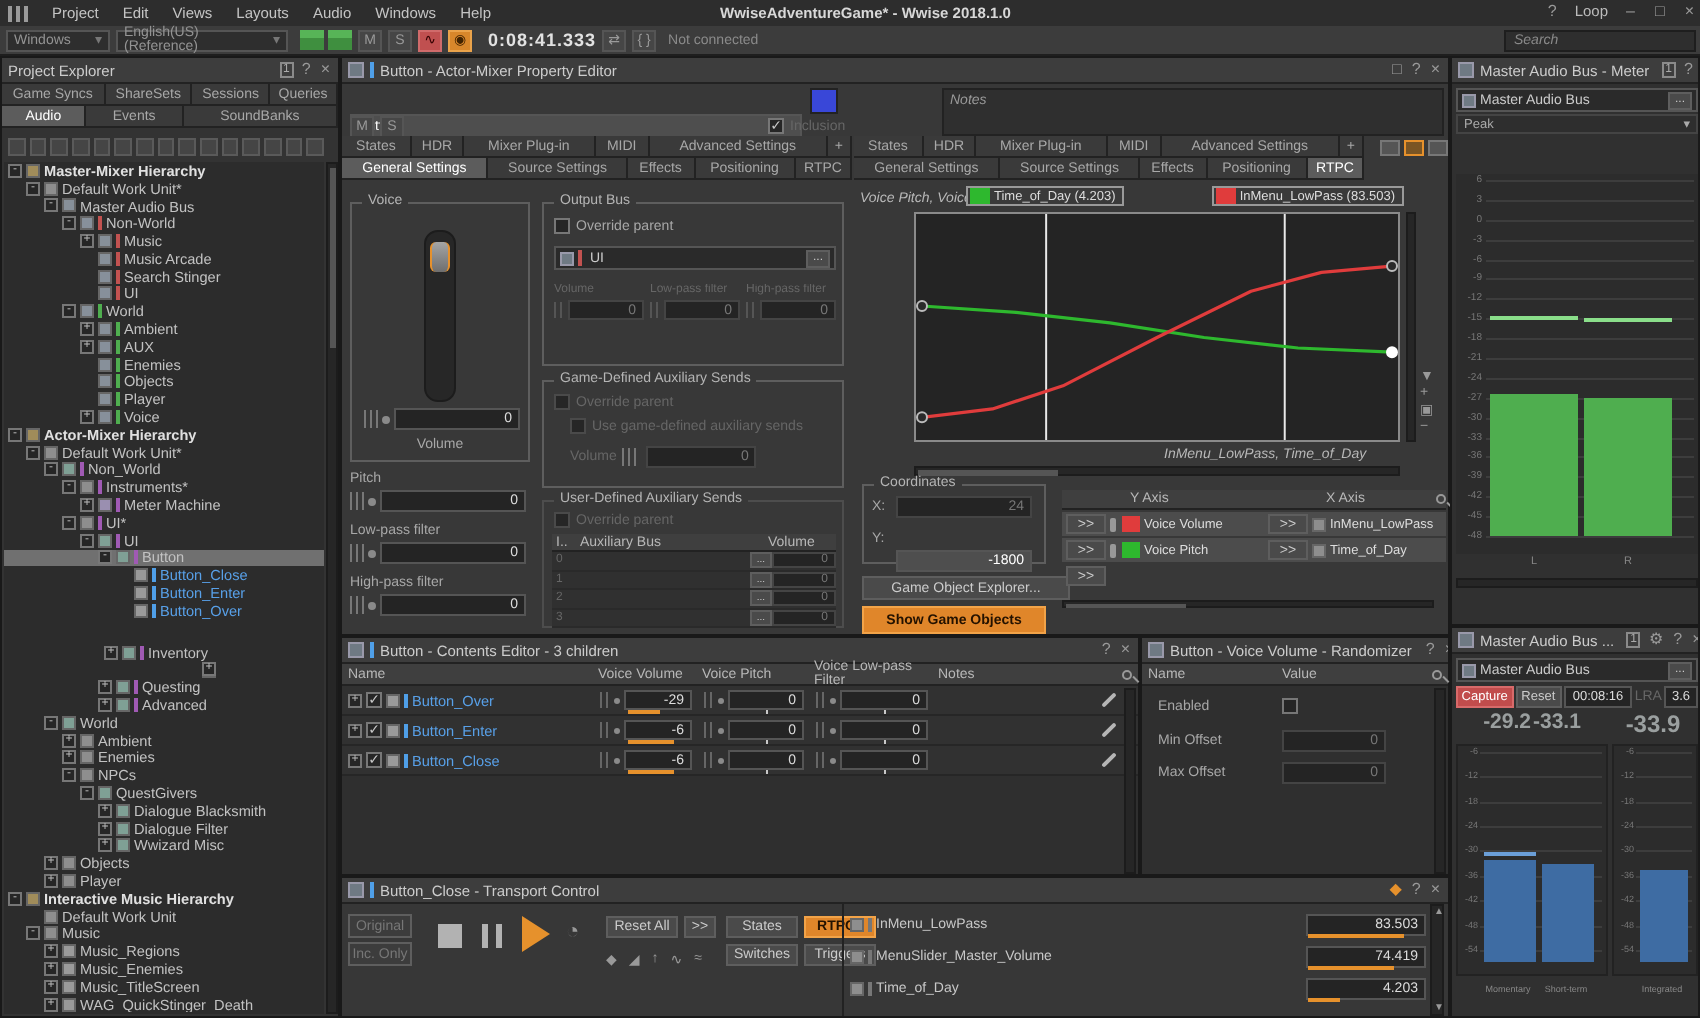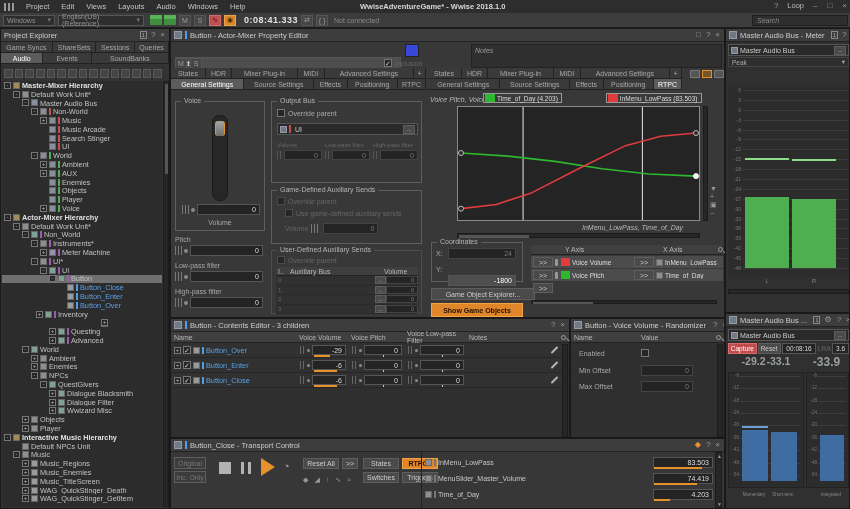--- a/index.html
+++ b/index.html
@@ -299,21 +299,21 @@
           <div class="oicon" style="background: rgb(154, 154, 154);"></div>
           <div class="tbar" style="background: rgb(79, 159, 232);"></div>
           <div class="tlabel blue">Button_Enter</div>
         </div>
         <div class="trow" style="padding-left: 56px;">
           <div class="tsp"></div>
           <div class="oicon" style="background: rgb(154, 154, 154);"></div>
           <div class="tbar" style="background: rgb(79, 159, 232);"></div>
           <div class="tlabel blue">Button_Over</div>
         </div>
-        <div class="trow" style="padding-left: 34px;">
+        <div class="trow" style="padding-left: 50px; margin-top: 12px;">
           <div class="twisty">+</div>
           <div class="oicon" style="background: rgb(127, 160, 149);"></div>
           <div class="tbar" style="background: rgb(160, 90, 180);"></div>
           <div class="tlabel">Inventory</div>
         </div>
         <div class="trow" style="padding-left: 47px; flex-direction: column;">
           <div class="twisty">+</div>
           <div class="oicon" style="background: rgb(127, 160, 149);"></div>
           <div class="tbar" style="background: rgb(160, 90, 180);"></div>
           <div class="tlabel">Menu</div>
@@ -381,21 +381,21 @@
           <div class="tlabel">Player</div>
         </div>
         <div class="trow" style="padding-left: 2px;">
           <div class="twisty">-</div>
           <div class="oicon" style="background: rgb(160, 140, 90);"></div>
           <div class="tlabel bold">Interactive Music Hierarchy</div>
         </div>
         <div class="trow" style="padding-left: 11px;">
           <div class="tsp"></div>
           <div class="oicon" style="background: rgb(142, 142, 142);"></div>
-          <div class="tlabel">Default NPCs Unit</div>
+          <div class="tlabel">Default Work Unit</div>
         </div>
         <div class="trow" style="padding-left: 11px;">
           <div class="twisty">-</div>
           <div class="oicon" style="background: rgb(142, 142, 142);"></div>
           <div class="tlabel">Music</div>
         </div>
         <div class="trow" style="padding-left: 20px;">
           <div class="twisty">+</div>
           <div class="oicon" style="background: rgb(154, 154, 154);"></div>
           <div class="tlabel">Music_Regions</div>

